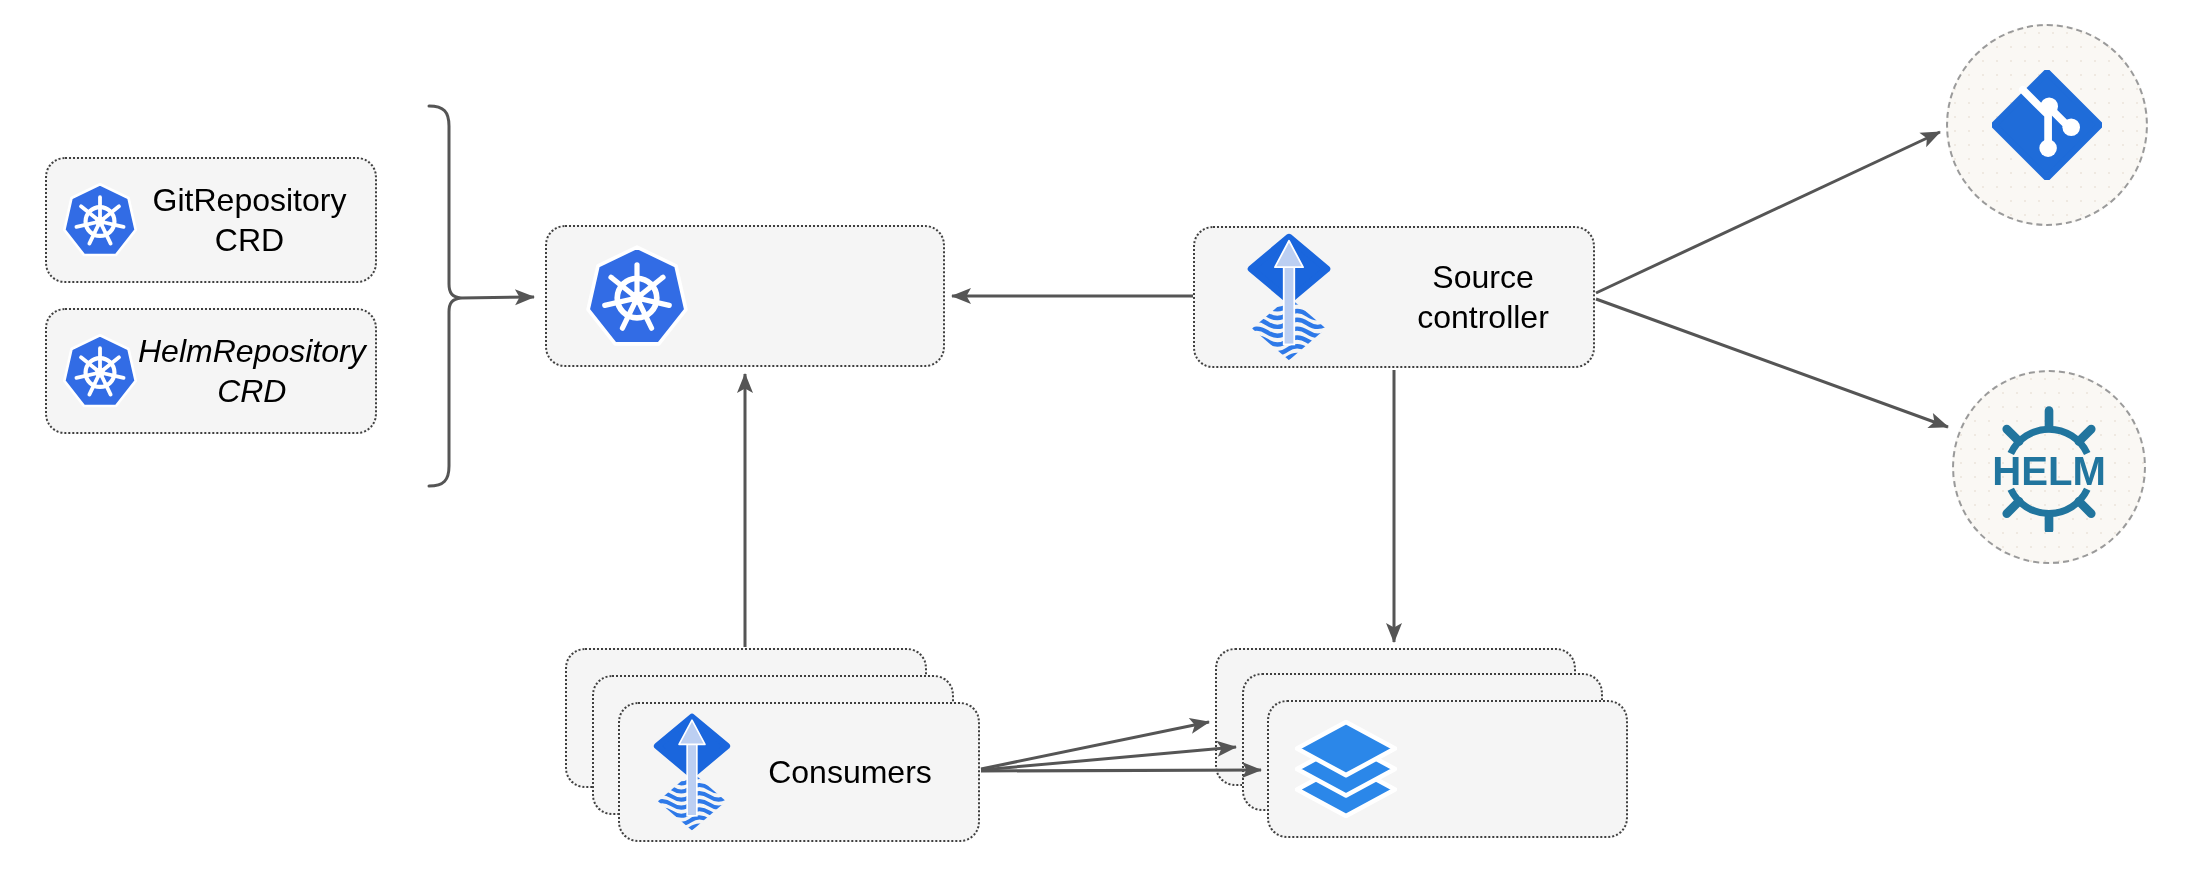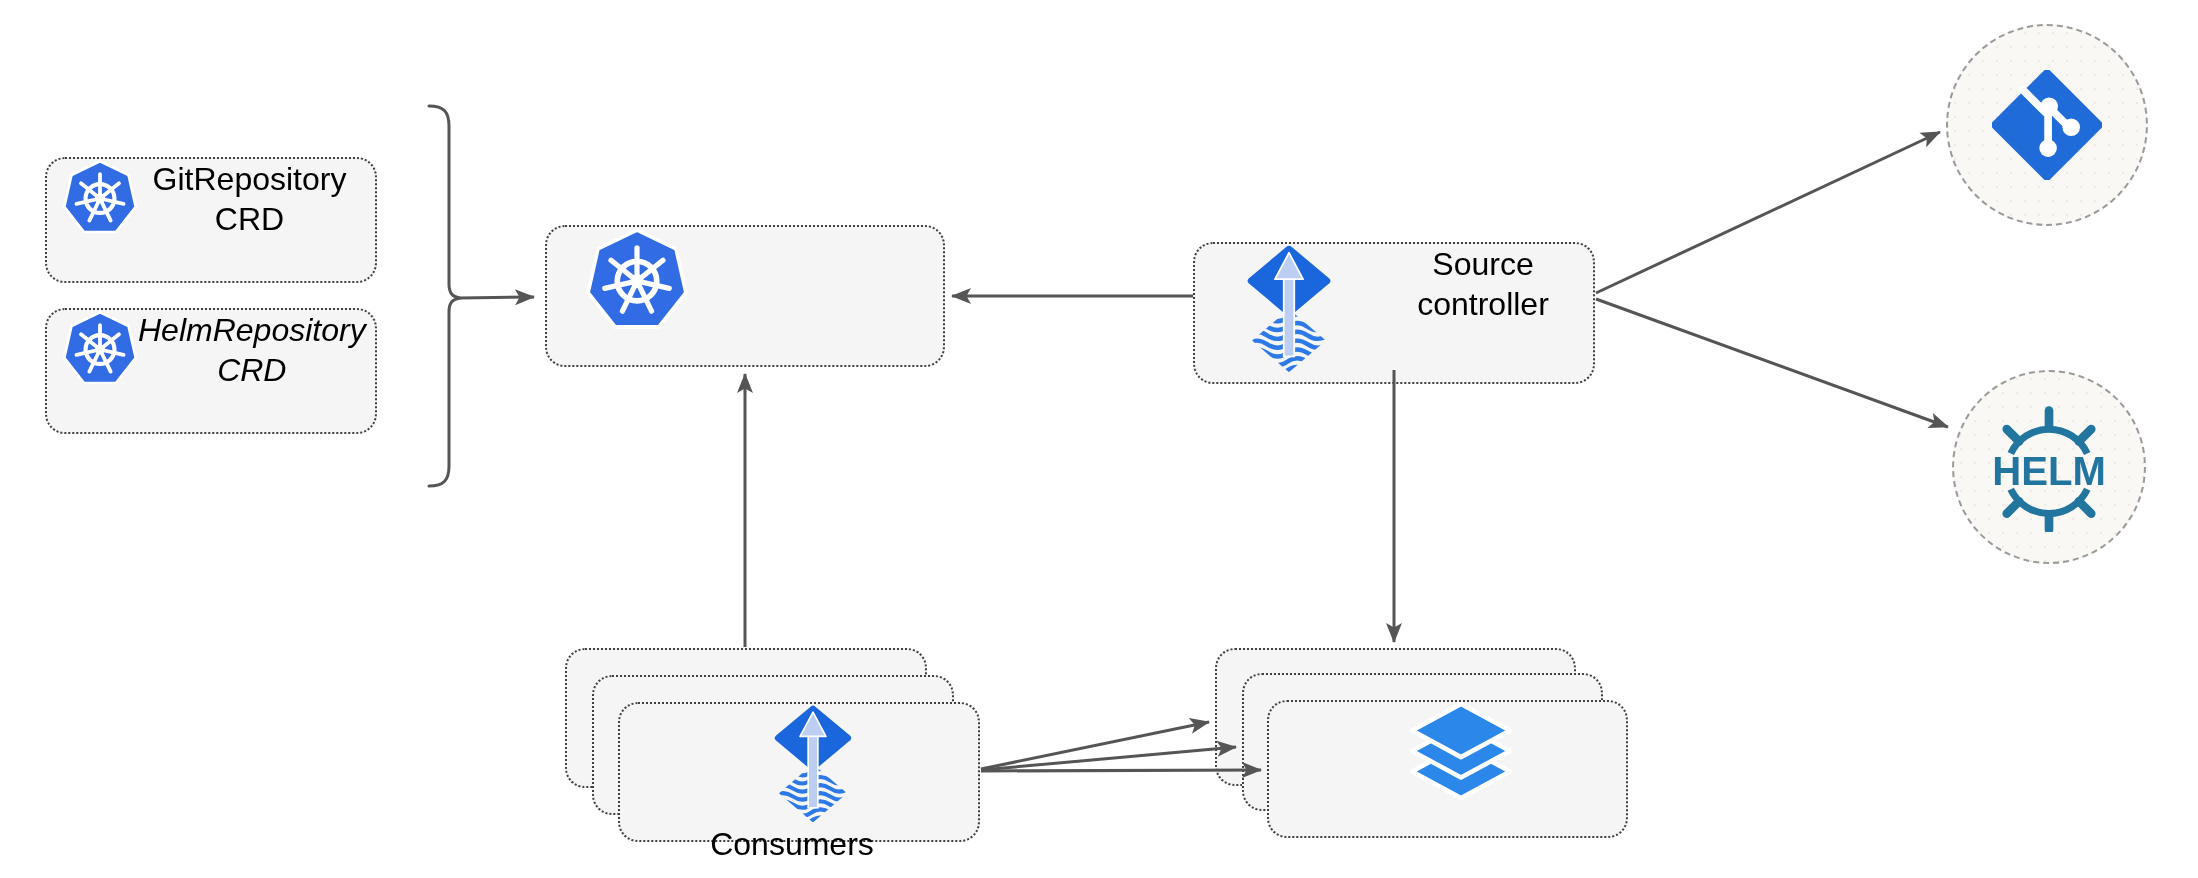--- a/index.html
+++ b/index.html
@@ -17,33 +17,32 @@
     z-index: 10;
     pointer-events: none;
   }
   .box {
     position: absolute;
     background: #f5f5f5;
     border: 2.5px dotted #3f3f3f;
     border-radius: 20px;
     box-sizing: border-box;
     display: flex;
-    align-items: flex-start;
+    align-items: center;
     z-index: 2;
   }
   .stack { position: absolute; z-index: 2; }
   .stack .layer {
     position: absolute;
     background: #f5f5f5;
     border: 2.5px dotted #3f3f3f;
     border-radius: 20px;
     box-sizing: border-box;
     display: flex;
     align-items: center;
-    flex-direction: column;
   }
   .label {
     flex: 1;
     text-align: center;
     font-size: 32px;
     line-height: 1.25;
     color: #000000;
     white-space: pre-line;
     padding-right: 14px;
   }
@@ -157,21 +156,21 @@
     <div class="label">HelmRepository
 CRD</div>
   </div>
 
   <div class="box" style="left:545px; top:225px; width:400px; height:142px;">
     <svg class="icon" width="104" height="104" style="margin-left:38px;">
         <use href="#sym-k8s"></use>
       </svg>
   </div>
 
-  <div class="box" style="left:1193px; top:242px; width:402px; height:142px;gap:46px;">
+  <div class="box" style="left:1193px; top:226px; width:402px; height:142px;gap:46px;">
     <svg class="icon" width="104" height="130" style="margin-left:42px;">
         <use href="#sym-flux"></use>
       </svg>
     <div class="label">Source
 controller</div>
   </div>
 
   <div class="stack" style="left:565px; top:648px; width:416px; height:195px;">
     <div class="layer" style="left:0; top:0; width:362px; height:140px;"></div>
     <div class="layer" style="left:27px; top:27px; width:362px; height:140px;"></div>

